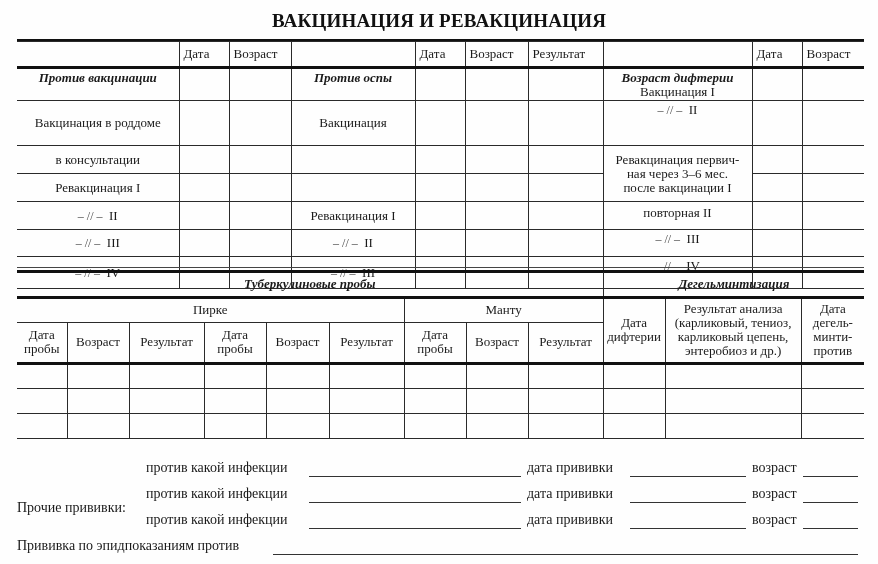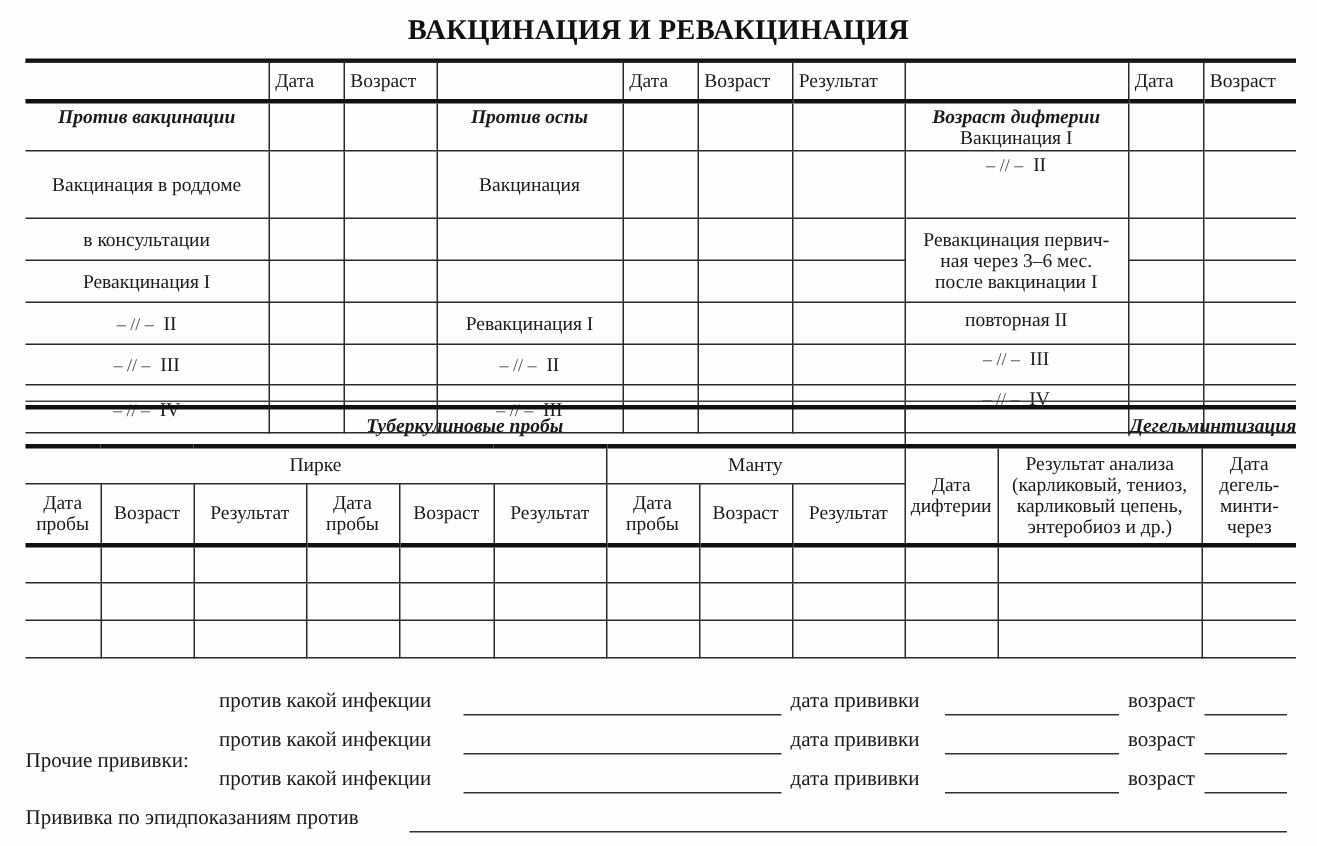--- a/index.html
+++ b/index.html
@@ -199,40 +199,40 @@
     <col style="width:62px">
       <col style="width:62px">
       <col style="width:75px">
     <col style="width:62px">
       <col style="width:136px">
       <col style="width:63px">
   </colgroup>
   <tbody>
       <tr style="height:25px">
     <td colspan="9" class="noleft" style="border-top:none;"><span class="it">Туберкулиновые пробы</span></td>
-    <td colspan="3" class="noright" style="border-top:none;text-align:right;"><span class="it">Дегельминтизация</span></td>
+    <td colspan="3" class="noright" style="border-top:none;"><span class="it">Дегельминтизация</span></td>
   </tr>
   <tr style="height:25px">
     <td colspan="6" class="noleft thick-top">Пирке</td>
     <td colspan="3" class="thick-top">Манту</td>
     <td rowspan="2" class="thick-top">
       <div>Дата</div>
       <div>дифтерии</div>
     </td>
     <td rowspan="2" class="thick-top">
       <div>Результат анализа</div>
       <div>(карликовый, тениоз,</div>
       <div>карликовый цепень,</div>
       <div>энтеробиоз и др.)</div>
     </td>
     <td rowspan="2" class="thick-top noright">
       <div>Дата</div>
       <div>дегель-</div>
       <div>минти-</div>
-      <div>через</div>
+      <div>против</div>
     </td>
   </tr>
   <tr style="height:41px">
     <td class="noleft">
           <div>Дата</div>
           <div>пробы</div>
         </td>
     <td>Возраст</td>
     <td>Результат</td>
     <td>

